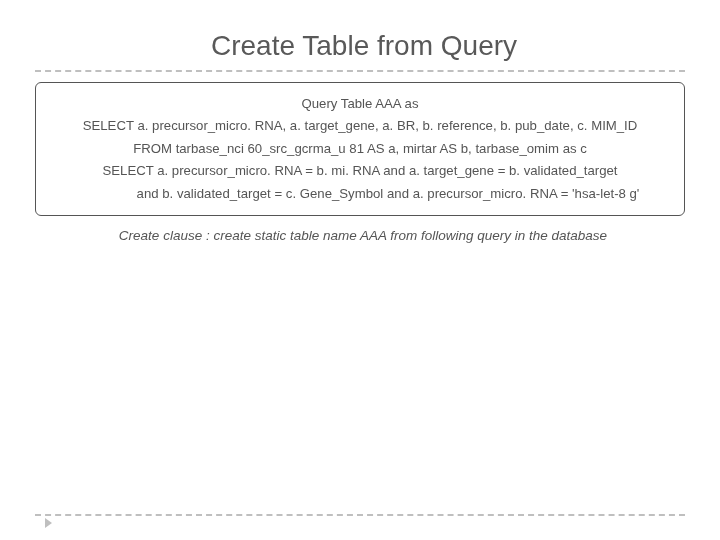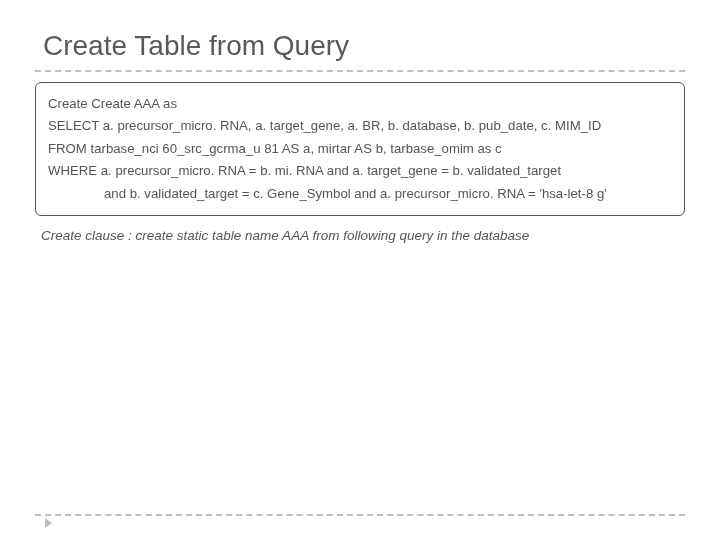--- a/index.html
+++ b/index.html
@@ -1,15 +1,15 @@
 <!DOCTYPE html>
 <html><head>
 <meta charset="utf-8">
 <style>
-  * { margin: 0; padding: 0; box-sizing: border-box; }
+  * { margin: 0; padding: 0; box-sizing: border-box; text-align: center; }
   html, body { width: 720px; height: 540px; background: #fff; font-family: Arial, Helvetica, sans-serif; }
   .slide {
     width: 720px;
     height: 540px;
     position: relative;
     padding: 30px 35px 20px 35px;
   }
   .title {
     font-size: 28px;
     color: #595959;
@@ -59,24 +59,24 @@
     border-left: 7px solid #bfbfbf;
   }
 </style>
 </head>
 <body>
 
 <div class="slide">
   <h1 class="title">Create Table from Query</h1>
   <hr class="dashed-line">
   <div class="sql-box">
-    <div class="sql-line">Create Create AAA as</div>
-    <div class="sql-line">SELECT a. precursor_micro. RNA, a. target_gene, a. BR, b. database, b. pub_date, c. MIM_ID</div>
+    <div class="sql-line">Query Table AAA as</div>
+    <div class="sql-line">SELECT a. precursor_micro. RNA, a. target_gene, a. BR, b. reference, b. pub_date, c. MIM_ID</div>
     <div class="sql-line">FROM tarbase_nci 60_src_gcrma_u 81 AS a, mirtar AS b, tarbase_omim as c</div>
-    <div class="sql-line">WHERE a. precursor_micro. RNA = b. mi. RNA and a. target_gene = b. validated_target</div>
+    <div class="sql-line">SELECT a. precursor_micro. RNA = b. mi. RNA and a. target_gene = b. validated_target</div>
     <div class="sql-line sql-indent">and b. validated_target = c. Gene_Symbol and a. precursor_micro. RNA = 'hsa-let-8 g'</div>
   </div>
   <div class="desc">Create clause : create static table name AAA from following query in the database</div>
   <div class="footer">
     <hr class="dashed-line-bottom">
   </div>
   <div class="marker"></div>
 </div>
 
 </body></html>

